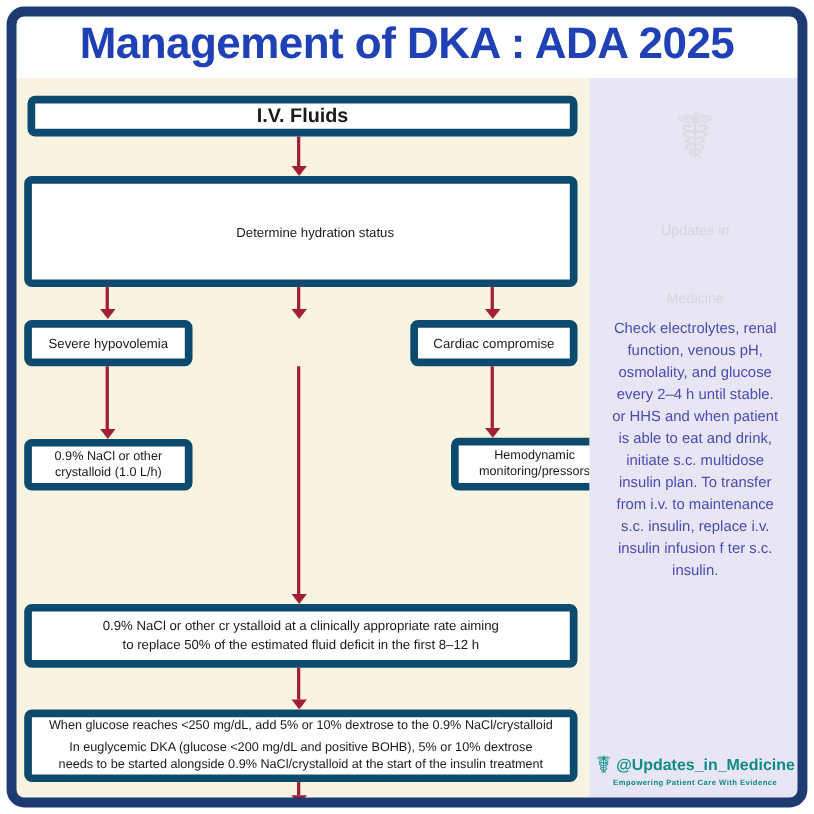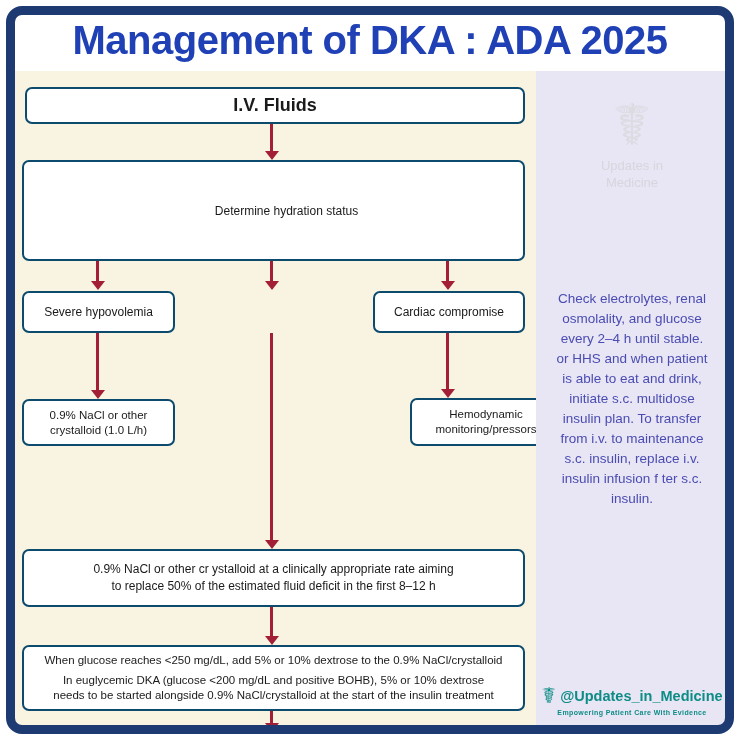--- a/index.html
+++ b/index.html
@@ -18,21 +18,21 @@
   }
   .flow-panel{
     position:absolute;left:12px;top:71px;width:524px;height:657px;
     background:#f8f4e1;overflow:hidden;z-index:1;
   }
   .side-panel{
     position:absolute;left:536px;top:71px;width:192px;height:657px;
     background:#e8e5f4;overflow:hidden;z-index:1;
   }
   .node{
-    position:absolute;background:#ffffff;border:2px solid #0c4a6e;border-radius:7px;
+    position:absolute;background:#ffffff;border:7px solid #0c4a6e;border-radius:7px;
     display:flex;flex-direction:column;align-items:center;justify-content:center;
     text-align:center;color:#1a1a1a;box-sizing:border-box;padding:2px 6px;
   }
   .node .ln{width:100%;}
   .n-iv{left:13px;top:16px;width:500px;height:37px;font-size:18px;font-weight:600;}
   .n-determine{left:10px;top:89px;width:503px;height:101px;font-size:12px;padding-left:32px;}
   .n-severe{left:10px;top:220px;width:153px;height:42px;font-size:12px;}
   .n-mild{left:188px;top:220px;width:148px;height:42px;font-size:12px;}
   .n-cardiac{left:361px;top:220px;width:152px;height:42px;font-size:12px;}
   .n-nacl{left:10px;top:328px;width:153px;height:47px;font-size:11.5px;line-height:15px;}
@@ -52,21 +52,21 @@
   .a4{left:434px;top:190px;height:20px;}
   .a5{left:84px;top:262px;height:57px;}
   .a6{left:434px;top:262px;height:56px;}
   .a7{left:258px;top:262px;height:207px;}
   .a8{left:258px;top:536px;height:29px;}
   .a9{left:258px;top:640px;height:12px;}
   .watermark{
     position:absolute;top:22px;left:0;right:0;text-align:center;color:#d7d6dc;
   }
   .watermark .wm-icon{font-size:58px;line-height:64px;color:#dcdbe1;}
-  .watermark .wm-text{font-size:13px;line-height:17px;color:#d7d6dc;font-weight:500;}
+  .watermark .wm-text{font-size:13px;line-height:17px;color:#d7d6dc;font-weight:500;margin-top:44px;}
   .side-note{
     position:absolute;top:218px;left:5px;right:5px;text-align:center;
     color:#4a4cb2;font-size:13.5px;line-height:20px;font-weight:500;
   }
   .side-footer{
     position:absolute;left:0;right:0;bottom:12px;text-align:center;
   }
   .footer-row{
     display:flex;align-items:center;justify-content:center;gap:4px;
     color:#0d8c86;
@@ -139,20 +139,21 @@
 <div class="side-panel">
 
   <div class="watermark">
     <div class="wm-icon">☤</div>
     <div class="wm-text">Updates in</div>
     <div class="wm-text">Medicine</div>
   </div>
 
   <div class="side-note">
     <div>Check electrolytes, renal</div>
+    <div>function, venous pH,</div>
     <div>osmolality, and glucose</div>
     <div>every 2–4 h until stable.</div>
     <div>or HHS and when patient</div>
     <div>is able to eat and drink,</div>
     <div>initiate s.c. multidose</div>
     <div>insulin plan. To transfer</div>
     <div>from i.v. to maintenance</div>
     <div>s.c. insulin, replace i.v.</div>
     <div>insulin infusion f ter s.c.</div>
     <div>insulin.</div>

